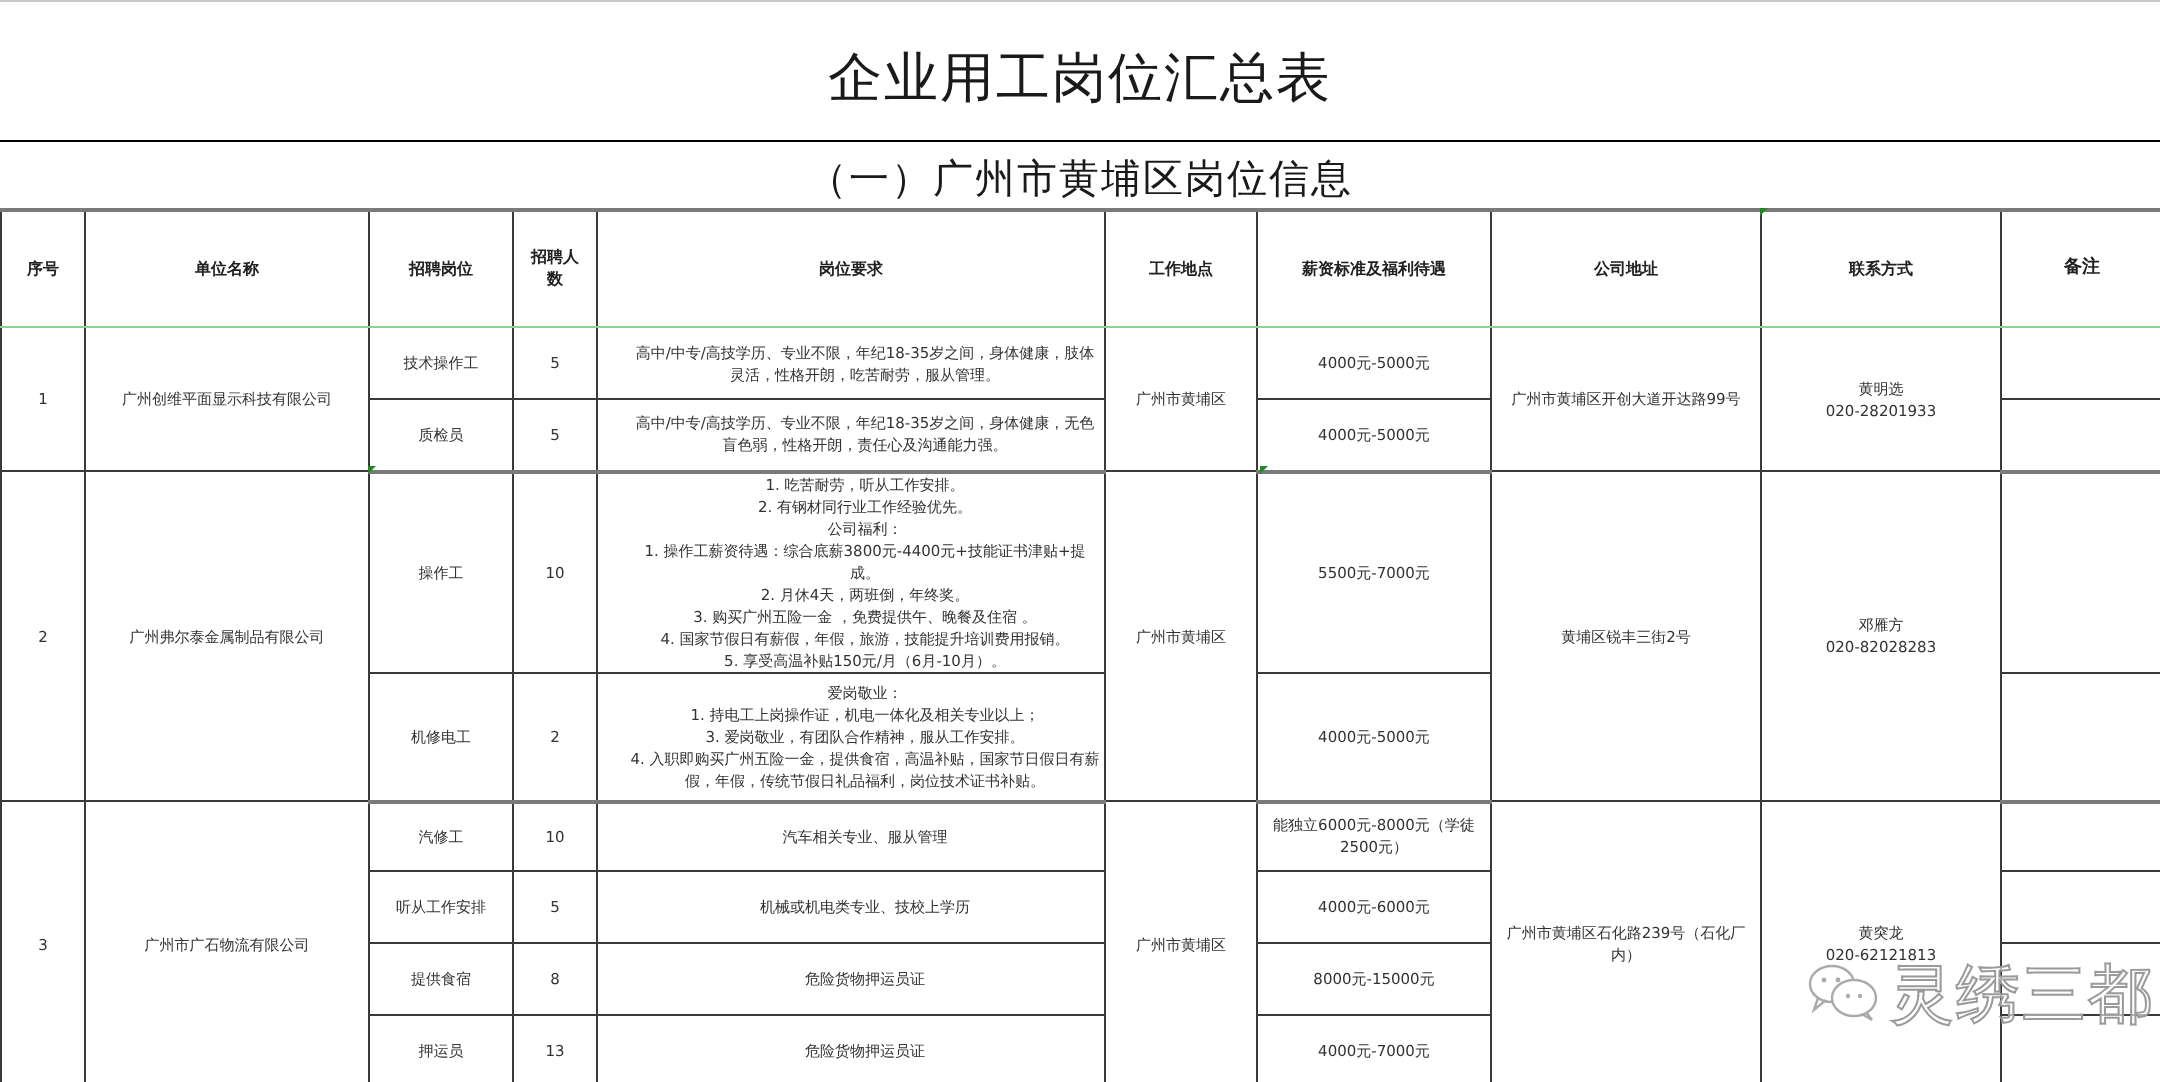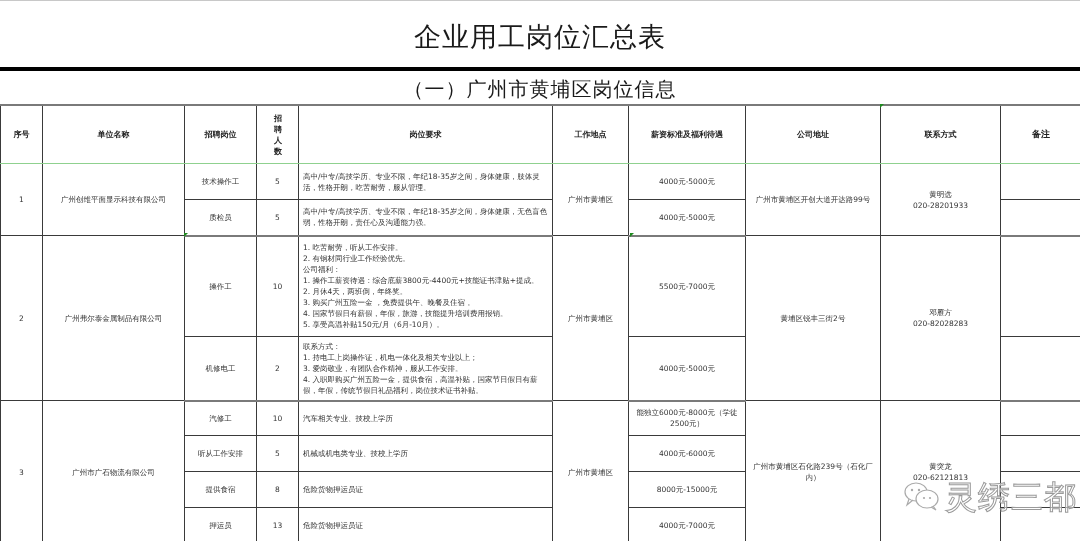--- a/index.html
+++ b/index.html
@@ -1,28 +1,28 @@
 <!DOCTYPE html>
 <html><head>
 <meta charset="utf-8">
 <style>
   html, body { margin:0; padding:0; background:#ffffff; }
   body { width:1080px; height:541px; overflow:hidden; position:relative;
          font-family:"DejaVu Sans", "Liberation Sans", sans-serif; color:#222; }
   .title-row { position:absolute; left:0; top:0; width:1080px; height:71px;
-               border-top:1px solid #c8c8c8; border-bottom:4px solid #000000; box-sizing:border-box;
+               border-top:1px solid #c8c8c8; border-bottom:1px solid #000000; box-sizing:border-box;
                display:flex; align-items:center; justify-content:center; }
   .title-row .t { font-family:"DejaVu Serif", "Liberation Serif", serif; font-size:27px; color:#1a1a1a; padding-top:6px; letter-spacing:1px; }
   .sub-row { position:absolute; left:0; top:71px; width:1080px; height:33px;
              display:flex; align-items:center; justify-content:center; }
   .sub-row .t { font-family:Liberation Mono, monospace; font-size:20px; color:#1a1a1a; padding-top:4px; letter-spacing:1px; }
   table { position:absolute; left:0; top:104px; border-collapse:collapse; table-layout:fixed; width:1081px; }
   td, th { border:1px solid #3a3a3a; padding:0 2px; font-size:7.5px; line-height:11px; text-align:center; vertical-align:middle; overflow:hidden; color:#333; }
   th { font-weight:bold; font-size:8px; height:57px; border-top:2px solid #7a7a7a; border-bottom:1.5px solid #8fd18f; color:#222; }
-  td.req { text-align:left; padding-left:4px; }
+  td.req { text-align:center; padding-left:16px; }
   tr.g-end td { border-bottom:2px solid #7a7a7a; }
   .marker { position:absolute; width:0; height:0; border-top:4px solid #1f8a1f; border-right:4px solid transparent; }
   .watermark { position:absolute; left:903px; top:476px; display:flex; align-items:center; pointer-events:none; }
   .watermark .wm-text { font-size:32px; color:#b8b8b8; margin-left:4px; letter-spacing:1px;
                         -webkit-text-stroke:1px #9a9a9a; color:rgba(255,255,255,0.6); font-family:"DejaVu Sans", sans-serif; }
 </style>
 </head>
 <body>
 
 <div class="title-row">
@@ -43,21 +43,21 @@
       <col style="width:117px">
       <col style="width:135px">
     <col style="width:120px">
       <col style="width:81px">
   </colgroup>
   <thead>
     <tr>
       <th>序号</th>
       <th>单位名称</th>
       <th>招聘岗位</th>
-      <th style="padding:0 17px;font-family:Liberation Mono, monospace;"><span>招聘人数</span></th>
+      <th style="padding:0 6px;font-family:Liberation Mono, monospace;"><span>招聘人数</span></th>
       <th>岗位要求</th>
       <th>工作地点</th>
       <th>薪资标准及福利待遇</th>
       <th>公司地址</th>
       <th>联系方式</th>
       <th style="font-size:9px;">备注</th>
     </tr>
   </thead>
   <tbody>
 
@@ -105,35 +105,35 @@
       <td rowspan="2">
         <div>邓雁方</div>
         <div>020-82028283</div>
       </td>
       <td></td>
     </tr>
     <tr class="g-end" style="height:64px">
       <td>机修电工</td>
       <td>2</td>
       <td class="req">
-        <div>联系方式：</div>
+        <div>爱岗敬业：</div>
         <div>1. 持电工上岗操作证，机电一体化及相关专业以上；</div>
         <div>3. 爱岗敬业，有团队合作精神，服从工作安排。</div>
         <div>4. 入职即购买广州五险一金，提供食宿，高温补贴，国家节日假日有薪假，年假，传统节假日礼品福利，岗位技术证书补贴。</div>
       </td>
       <td>4000元-5000元</td>
       <td></td>
     </tr>
 
     <tr style="height:35px">
       <td rowspan="4">3</td>
       <td rowspan="4">广州市广石物流有限公司</td>
       <td>汽修工</td>
       <td>10</td>
-      <td class="req">汽车相关专业、技校上学历</td>
+      <td class="req">汽车相关专业、服从管理</td>
       <td rowspan="4">广州市黄埔区</td>
       <td>能独立6000元-8000元（学徒2500元）</td>
       <td rowspan="4">广州市黄埔区石化路239号（石化厂内）</td>
       <td rowspan="4">
         <div>黄突龙</div>
         <div>020-62121813</div>
       </td>
       <td></td>
     </tr>
     <tr style="height:36px">

